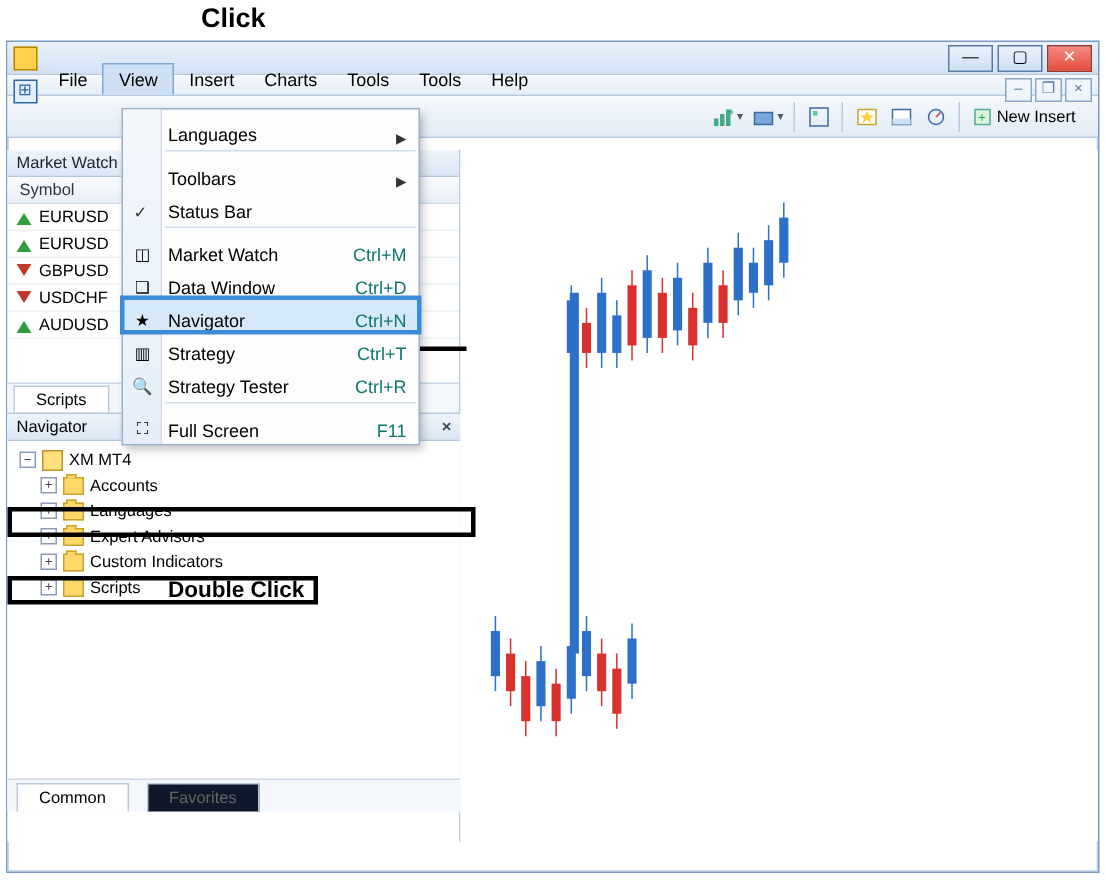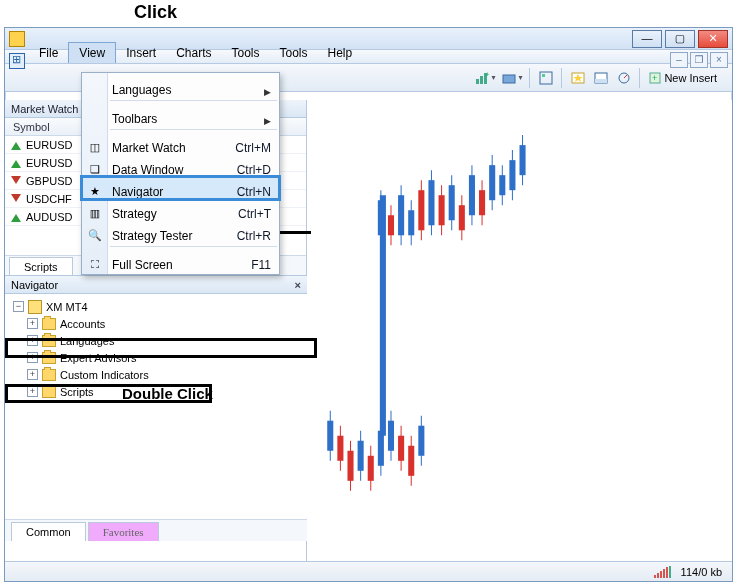--- a/index.html
+++ b/index.html
@@ -45,21 +45,21 @@
 
   
   .dropdown { position:absolute; left:76px; top:44px; z-index:100;
               width:199px; background:#fdfdfd; border:1px solid #9aafc9;
               box-shadow:2px 3px 6px rgba(0,0,0,.25); font-size:12px; padding:2px 0; }
   .dd-gutter { position:absolute; left:0; top:0; bottom:0; width:26px;
                background: linear-gradient(#f3f7fc,#e5eef8); border-right:1px solid #d0dcec;}
   .dd-item { position:relative; height:22px; display:flex; align-items:flex-end;
              padding-left:30px; cursor:pointer;}
   .dd-sep { height:1px; background:#d0dcec; margin:3px 2px 3px 28px;}
-  .dd-short { position:absolute; right:8px; color:#0f172a;}
+  .dd-short { position:absolute; right:8px; color:#0f766e;}
   .dd-arrow { position:absolute; right:8px; color:#333; font-size:9px;}
   .dd-icon { position:absolute; left:5px; width:16px; height:16px; display:flex;
              align-items:center; justify-content:center; font-size:11px;}
   .dd-check::before { content:"✓"; position:absolute; left:7px; font-size:11px; color:#333;}
   .dd-item.hl { outline: 3px solid #3a8bd8; outline-offset:-1px; background:#d6e9fb; }
 
   
   .left-col { position:absolute; left:0; top:72px; bottom:20px; width:302px;
               border-right:1px solid #b5c9e0; background:#fff;}
   .mw-head { height:18px; background:linear-gradient(#eef4fb,#dae7f4); border-bottom:1px solid #b5c9e0;
@@ -92,23 +92,23 @@
               display:flex; align-items:center; justify-content:center;}
   .tree-ico { width:14px; height:12px; margin-right:4px; background:#ffd76a; border:1px solid #c7a22d;
               position:relative;}
   .tree-ico::before { content:""; position:absolute; left:1px; top:-3px; width:5px; height:2px;
                       background:#ffd76a; border:1px solid #c7a22d; border-bottom:none;}
   .tree-root-ico { width:14px; height:14px; margin-right:4px; background:#ffe07a;
                    border:1px solid #b8962a;}
   .nav-tabs { position:absolute; bottom:0; height:22px; left:0; right:0;
               background:#f4f7fb; border-top:1px solid #cdd9e8; font-size:11px;
               display:flex; align-items:end; padding-left:6px;}
-  .nav-tab { padding:3px 14px; border:1px solid #bac9db; border-bottom:none; margin-right:2px;}
+  .nav-tab { padding:3px 14px; border:1px solid #bac9db; border-bottom:none; margin-right:12px;}
   .nav-tab.active { background:#fff;}
-  .nav-tab.inactive { background:#f0abfc; color:#666;font-family:Liberation Serif, serif;}
+  .nav-tab.inactive { background:#0f172a; color:#666;}
 
   
   .chart { position:absolute; left:302px; right:0; top:72px; bottom:20px; background:#fff;}
   .chart svg { width:100%; height:100%; }
 
   
   .statusbar { position:absolute; left:0; right:0; bottom:0; height:20px;
                background:linear-gradient(#f4f7fb,#e5ecf4); border-top:1px solid #b5c9e0;
                font-size:11px; display:flex; justify-content:flex-end; align-items:center;
                padding-right:10px; gap:10px;}
@@ -220,20 +220,23 @@
   <div class="dropdown">
     <div class="dd-gutter"></div>
     <div class="dd-item">
       <span>Languages</span>
       <span class="dd-arrow">▶</span>
     </div>
     <div class="dd-sep"></div>
     <div class="dd-item">
       <span>Toolbars</span>
       <span class="dd-arrow">▶</span>
+    </div>
+    <div class="dd-item dd-check">
+      <span>Status Bar</span>
     </div>
     <div class="dd-sep"></div>
     <div class="dd-item">
       <span class="dd-icon">◫</span>
       <span>Market Watch</span>
       <span class="dd-short">Ctrl+M</span>
     </div>
     <div class="dd-item">
       <span class="dd-icon">❏</span>
       <span>Data Window</span>
@@ -397,32 +400,21 @@
             <line x1="73" y1="25" x2="73" y2="70" stroke="#d9322d"></line>
           <rect x="80" y="45" width="6" height="30" fill="#d9322d"></rect>
             <line x1="83" y1="35" x2="83" y2="85" stroke="#d9322d"></line>
           <rect x="90" y="25" width="6" height="30" fill="#2e70c9"></rect>
             <line x1="93" y1="15" x2="93" y2="65" stroke="#2e70c9"></line>
         </g>
       </g>
     </svg>
   </div>
 
-  <div class="statusbar">
-    <div class="sb-bars">
-      <span style="height:3px"></span>
-        <span style="height:5px"></span>
-        <span style="height:7px"></span>
-      <span style="height:9px"></span>
-        <span style="height:11px"></span>
-        <span style="height:12px; background:#4a8"></span>
-    </div>
-    <span>114/0 kb</span>
-  </div>
 
 </div>
 
 <div class="anno-box" style="left:5px; top:338px; width:312px; height:20px;"></div>
 <div class="anno-box" style="left:5px; top:384px; width:207px; height:19px;"></div>
-<span class="anno" style="left:122px; top:385px; font-size:15px;">Double Click</span>
+<span class="anno" style="left:112px; top:385px; font-size:15px;">Double Click</span>
 
 <div class="anno-line" style="left:279px; top:231px; width:32px; height:3px;"></div>
 <span class="anno" style="left:194px; top:234px; font-size:15px;">Click</span>
 
 </body></html>

